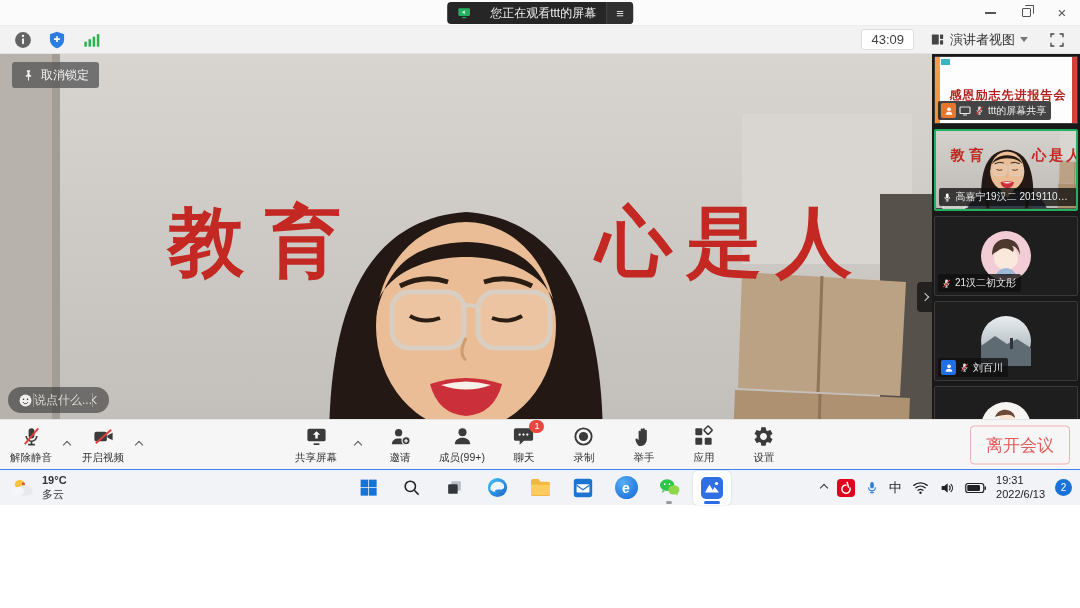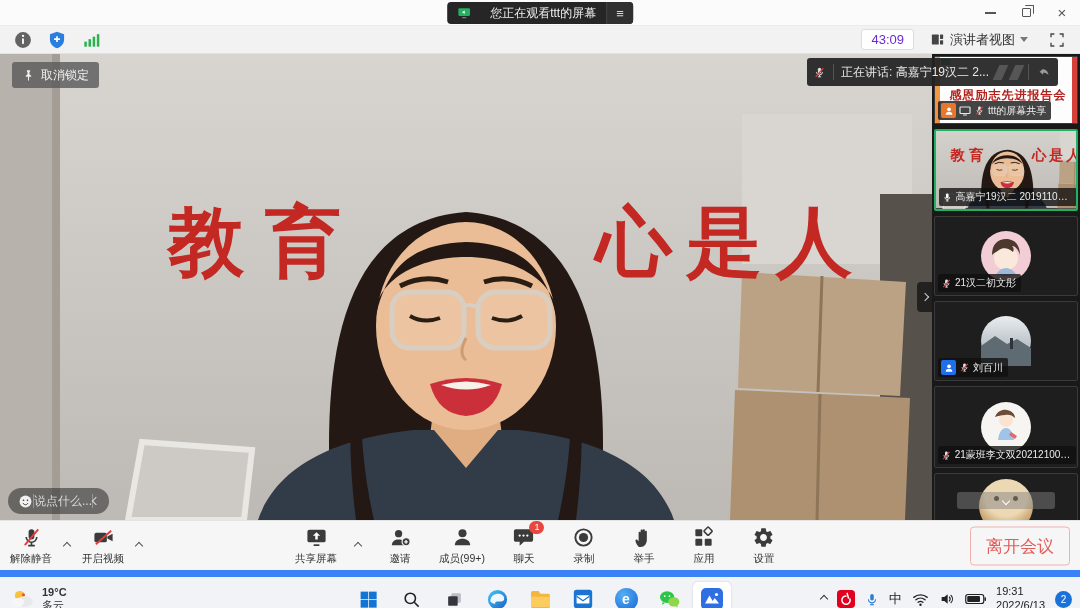--- a/index.html
+++ b/index.html
@@ -16,26 +16,26 @@
   .win-btn{width:36px;height:100%;display:flex;align-items:center;justify-content:center;color:#444}
   .ic-min{width:11px;height:2px;background:#555}
   .ic-restore{width:9px;height:9px;border:1.4px solid #555;border-radius:1px;position:relative}
   .ic-restore::before{content:"";position:absolute;top:-4px;left:2.5px;width:8px;height:8px;border-top:1.4px solid #555;border-right:1.4px solid #555;border-radius:1px}
   .ic-close{font-size:15px;line-height:1;color:#555}
 
   
   .statusbar{height:28px;background:#f2f2f2;border-bottom:1px solid #e3e3e3;display:flex;align-items:center;padding:0 10px;gap:8px}
   .sb-iconbtn{width:26px;height:22px;display:flex;align-items:center;justify-content:center;border-radius:3px}
   .sb-right{margin-left:auto;display:flex;align-items:center;gap:10px}
-  .timer-box{background:#fff;border:1px solid #ddd;border-radius:3px;padding:2px 9px;font-size:13px;color:#6d28d9}
+  .timer-box{background:#fff;border:1px solid #ddd;border-radius:3px;padding:2px 9px;font-size:13px;color:#404040}
   .view-btn{display:flex;align-items:center;gap:5px;font-size:13px;color:#333;padding:2px 6px;border-radius:3px}
   .tri-down{width:0;height:0;border-left:4px solid transparent;border-right:4px solid transparent;border-top:5px solid #777}
 
   
-  .stage{position:relative;width:1080px;height:466px;background:#111;overflow:hidden}
+  .stage{position:relative;width:1080px;height:365px;background:#111;overflow:hidden}
   .stage > svg.main{position:absolute;left:0;top:0}
   .overlay-unpin{position:absolute;left:12px;top:8px;height:26px;display:flex;align-items:center;gap:6px;background:rgba(92,92,92,.82);border-radius:3px;padding:0 10px;color:#f2f2f2;font-size:12px}
   .speaking-bar{position:absolute;right:22px;top:4px;height:28px;display:flex;align-items:center;background:rgba(34,34,34,.93);border-radius:3px;padding:0 6px;gap:7px;z-index:6}
   .speaking-bar .sep{width:1px;height:16px;background:#555}
   .speaking-bar .txt{color:#e9e9e9;font-size:12px;white-space:nowrap}
   .skew{width:9px;height:15px;background:#565656;transform:skewX(-24deg)}
   .chat-pill{position:absolute;left:8px;bottom:6px;height:26px;display:flex;align-items:center;background:rgba(40,40,40,.55);border-radius:14px;padding:0 10px}
   .chat-pill .sep{width:1px;height:14px;background:rgba(255,255,255,.3)}
   .chat-pill .ph{color:#d9d9d9;font-size:12px}
   .side-collapse{position:absolute;right:148px;top:228px;width:15px;height:30px;background:rgba(25,25,25,.85);border-radius:4px 0 0 4px;display:flex;align-items:center;justify-content:center;color:#cfcfcf;z-index:5}
@@ -69,21 +69,21 @@
   .grp-left{position:absolute;left:6px;display:flex;align-items:center;gap:4px}
   .grp-center{margin:0 auto;display:flex;align-items:center;gap:10px}
   .ctrl{display:flex;flex-direction:column;align-items:center;justify-content:center;gap:2px;min-width:50px;padding:2px 4px;cursor:default}
   .ctrl .lab{font-size:10.5px;color:#333;white-space:nowrap}
   .ctrl .ico{height:24px;display:flex;align-items:center;justify-content:center;position:relative}
   .caret-btn{display:flex;align-items:center;justify-content:center;width:14px;height:30px;color:#555}
   .nbadge{position:absolute;top:-5px;right:-9px;min-width:15px;height:13px;border-radius:7px;background:#e8473f;color:#fff;font-size:9px;display:flex;align-items:center;justify-content:center;padding:0 3px}
   .leave-btn{position:absolute;right:10px;top:50%;transform:translateY(-50%);border:1px solid #f2b0b0;color:#e45b5b;background:transparent;border-radius:4px;padding:7px 15px;font-size:17px}
 
   
-  .taskbar{position:relative;height:51px;background:#f1f3f7;border-top:7px solid #3b82f6;display:flex;align-items:center}
+  .taskbar{position:relative;height:36px;background:#f1f3f7;border-top:1px solid #3b82f6;display:flex;align-items:center}
   .weather{position:absolute;left:10px;display:flex;align-items:center;gap:6px}
   .weather .wt{font-size:11px;color:#333;line-height:1.2}
   .weather .wt b{font-weight:bold}
   .tb-center{position:absolute;left:50%;transform:translateX(-50%);display:flex;align-items:center;gap:5px}
   .tb-item{position:relative;width:38px;height:34px;display:flex;align-items:center;justify-content:center;border-radius:5px}
   .tb-item .runline{position:absolute;bottom:1px;left:50%;transform:translateX(-50%);width:6px;height:3px;border-radius:2px;background:#9b9b9b}
   .tb-item.active{background:#fff;box-shadow:0 0 2px rgba(0,0,0,.18)}
   .tb-item.active .runline{width:16px;background:#2e6be6}
   .ebrowser{width:23px;height:23px;border-radius:50%;background:radial-gradient(circle at 35% 30%,#55aef2,#1565d8);color:#fff;font-weight:bold;font-size:14px;display:flex;align-items:center;justify-content:center}
   .tray{position:absolute;right:8px;display:flex;align-items:center;gap:10px}
@@ -205,35 +205,20 @@
       <use href="#scene"></use>
     </svg>
 
     <div class="overlay-unpin">
       <svg width="13" height="13" viewBox="0 0 24 24">
           <path d="M9 2.5h6v2.2l-1.2.9v4.2l3.2 2.7v2H13v5.6L12 22l-1-1.9v-5.6H7v-2l3.2-2.7V5.6l-1.2-.9z" fill="#f0f0f0"></path>
         </svg>
       <span>取消锁定</span>
     </div>
 
-    <div class="speaking-bar">
-      <svg width="13" height="13" viewBox="0 0 24 24">
-          <rect x="9" y="3" width="6" height="11" rx="3" fill="#dedede"></rect>
-          <path d="M6.5 11a5.5 5.5 0 0 0 11 0M12 16.5V20M9 20h6" stroke="#dedede" stroke-width="1.8" fill="none"></path>
-          <path d="M5 20L19 4" stroke="#e23d3d" stroke-width="2.4"></path>
-        </svg>
-      <span class="sep"></span>
-      <span class="txt">正在讲话: 高嘉宁19汉二 2...</span>
-      <span class="skew"></span>
-      <span class="skew"></span>
-      <span class="sep"></span>
-      <svg width="16" height="14" viewBox="0 0 24 24">
-          <path d="M10.5 6.5L4.5 11.5l6 5v-3.3c4.5-.4 7.6 1.2 9 4.3-.3-6.5-3.9-9.6-9-10.2z" fill="#9a9a9a"></path>
-        </svg>
-    </div>
 
     <div class="chat-pill">
       <svg width="15" height="15" viewBox="0 0 24 24">
           <circle cx="12" cy="12" r="9.5" fill="#f0f0f0"></circle>
           <circle cx="8.8" cy="10" r="1.3" fill="#333"></circle>
           <circle cx="15.2" cy="10" r="1.3" fill="#333"></circle>
           <path d="M8 14.5c1 1.8 2.4 2.7 4 2.7s3-.9 4-2.7" stroke="#333" stroke-width="1.5" fill="none"></path>
         </svg>
       <span class="sep"></span>
       <span class="ph">说点什么...</span>

